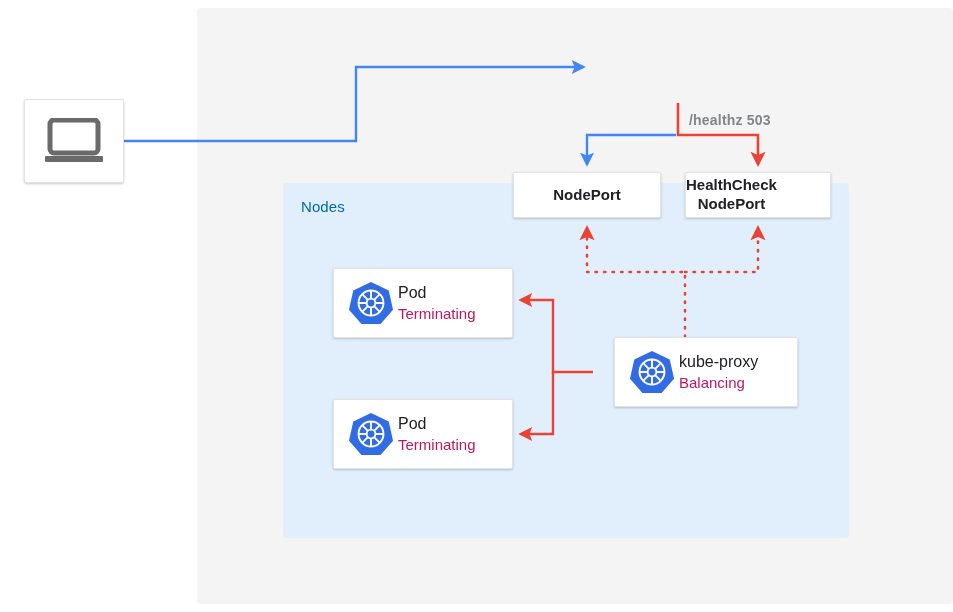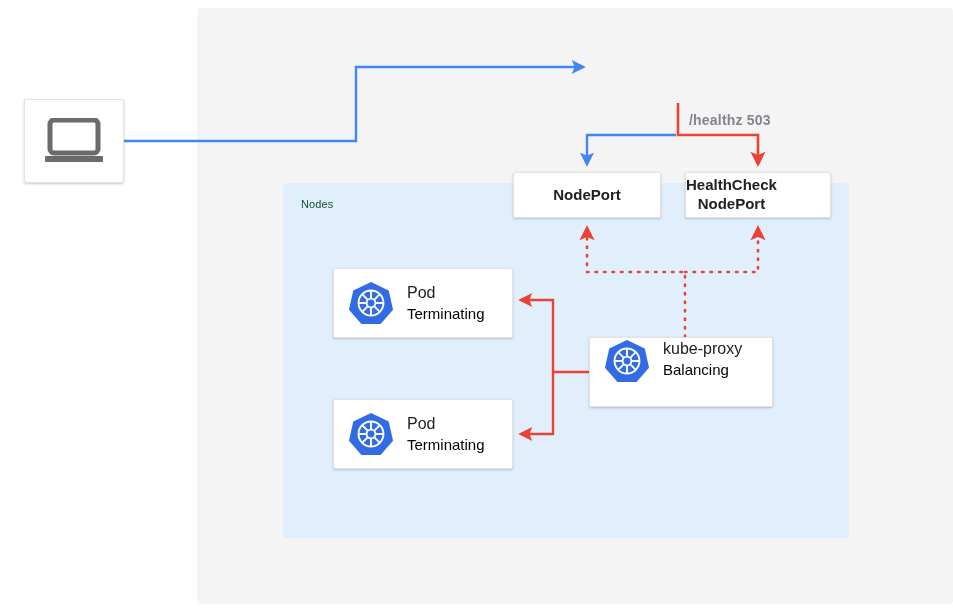--- a/index.html
+++ b/index.html
@@ -25,22 +25,22 @@
     border-radius: 4px;
   }
   #nodes-region {
     left: 283px; top: 183px;
     width: 566px; height: 355px;
     background: #e1effc;
     border-radius: 4px;
   }
   #nodes-label {
     left: 301px; top: 198px;
-    font-size: 11px;
-    color: #14532d;
+    font-size: 15px;
+    color: #0369a1;
     letter-spacing: 0.1px;
   }
 
   
   .card {
     background: #ffffff;
     border: 1px solid #e3e3e3;
     border-radius: 2px;
     box-shadow: 0 1px 2px rgba(60,64,67,0.18), 0 1px 3px rgba(60,64,67,0.10);
     box-sizing: border-box;
@@ -89,34 +89,34 @@
 
   
   .pod-card {
     left: 333px;
     width: 180px; height: 70px;
     display: flex; align-items: center; padding-left: 14px;
   }
   #pod-card-1 { top: 268px; }
   #pod-card-2 { top: 399px; }
   #kube-proxy-card {
-    left: 589px; top: 337px;
+    left: 614px; top: 337px;
     width: 184px; height: 70px;
-    display: flex; align-items: flex-start; padding-left: 14px;
+    display: flex; align-items: center; padding-left: 14px;
   }
   .k8s-icon { width: 46px; height: 46px; flex: 0 0 auto; }
-  .entity-text { margin-left: 13px; }
+  .entity-text { margin-left: 4px; }
   .entity-title {
     font-size: 16px;
     color: #202124;
     line-height: 1.35;
   }
   .entity-sub {
     font-size: 15px;
-    color: #000000;
+    color: #be185d;
     line-height: 1.35;
   }
 
   
   #wires {
     left: 0; top: 0;
     width: 953px; height: 612px;
     pointer-events: none;
   }
 

